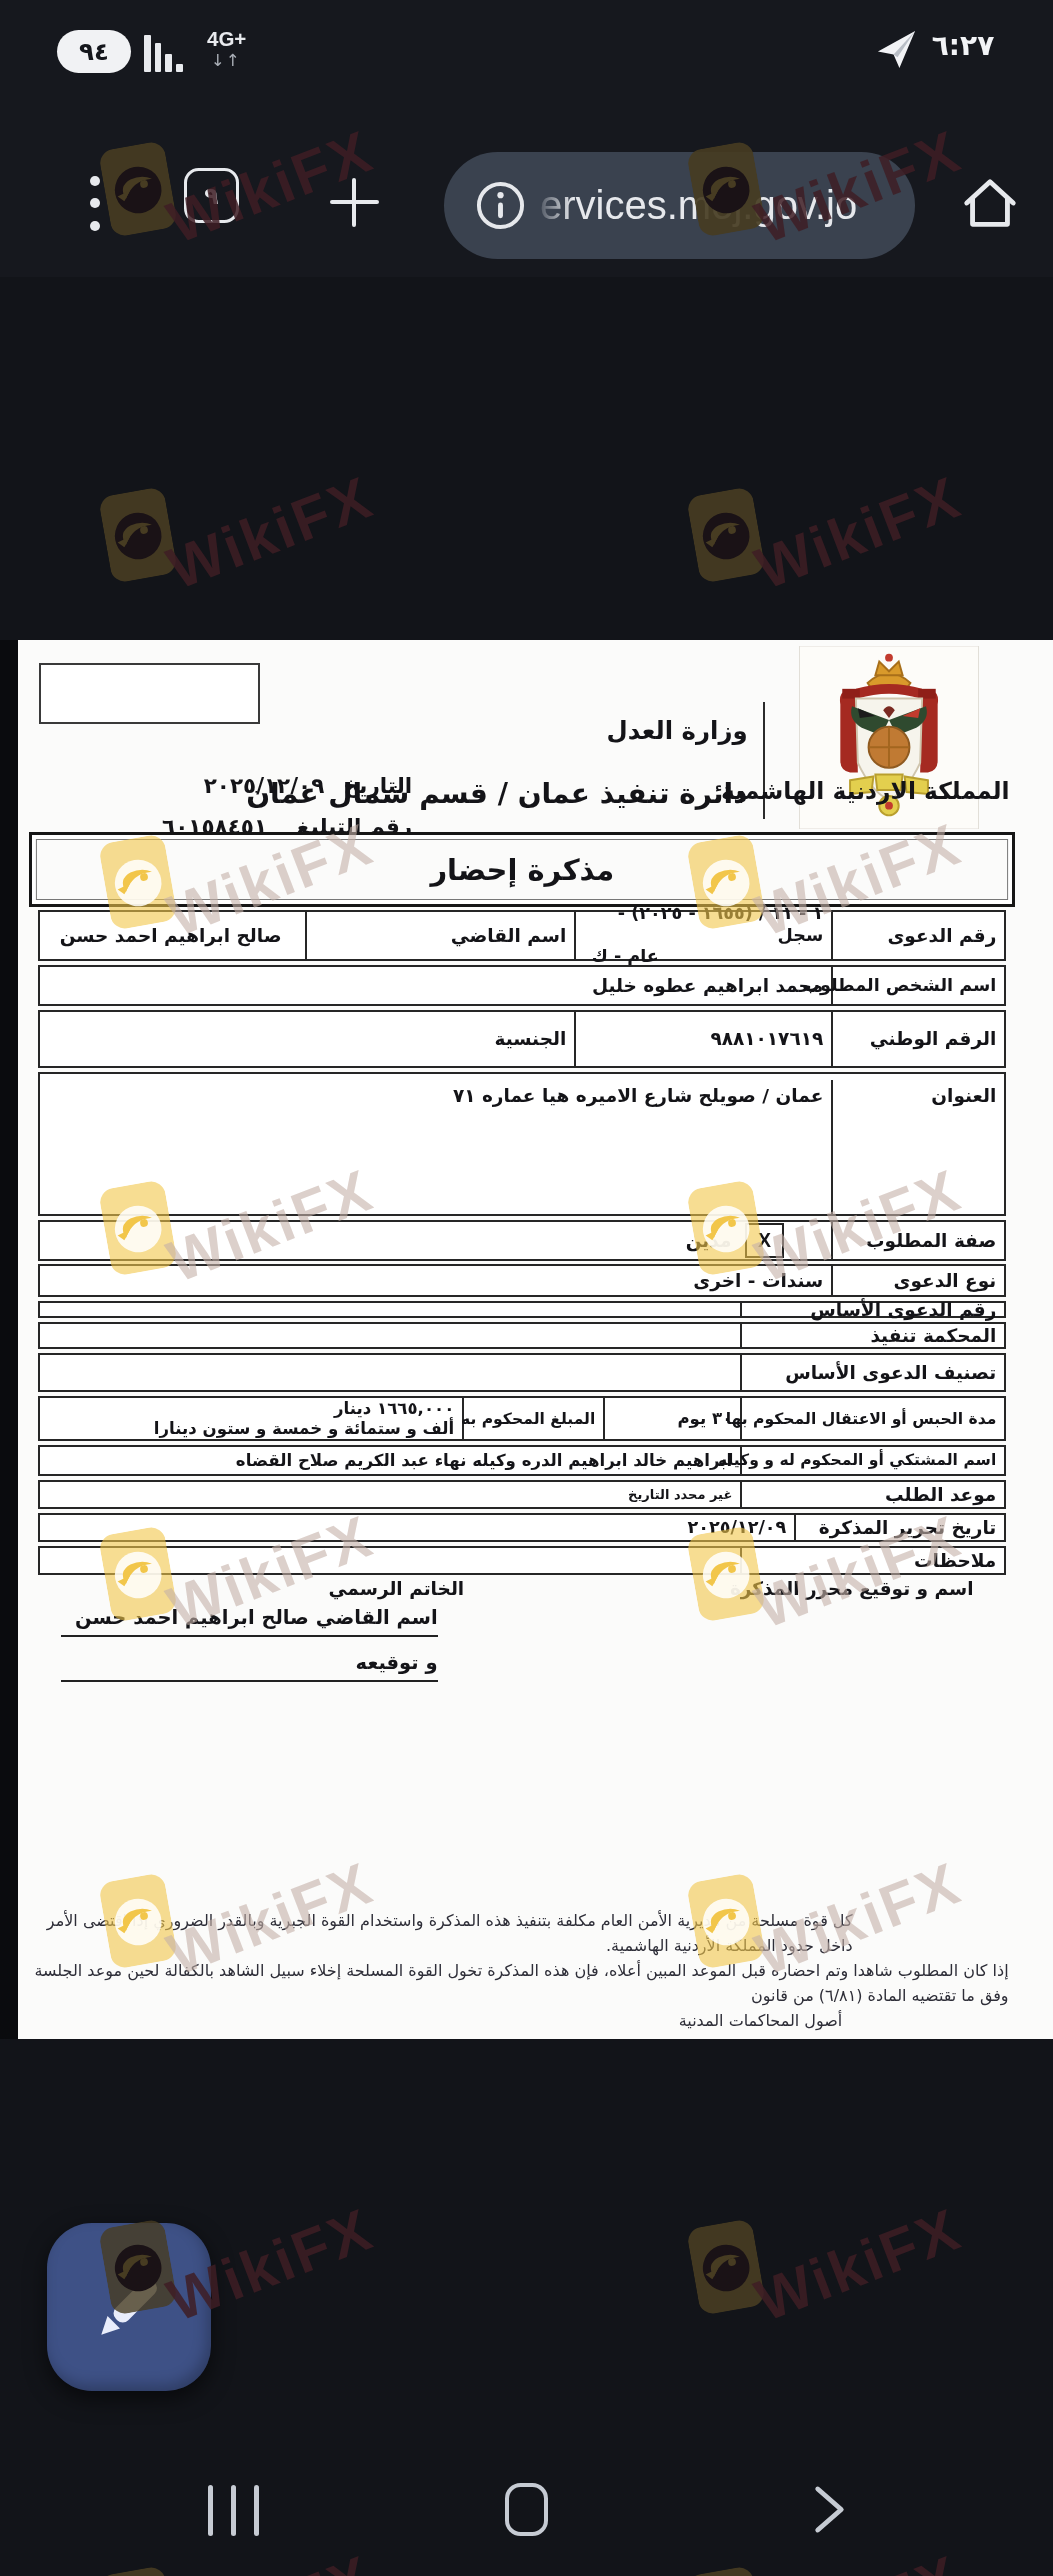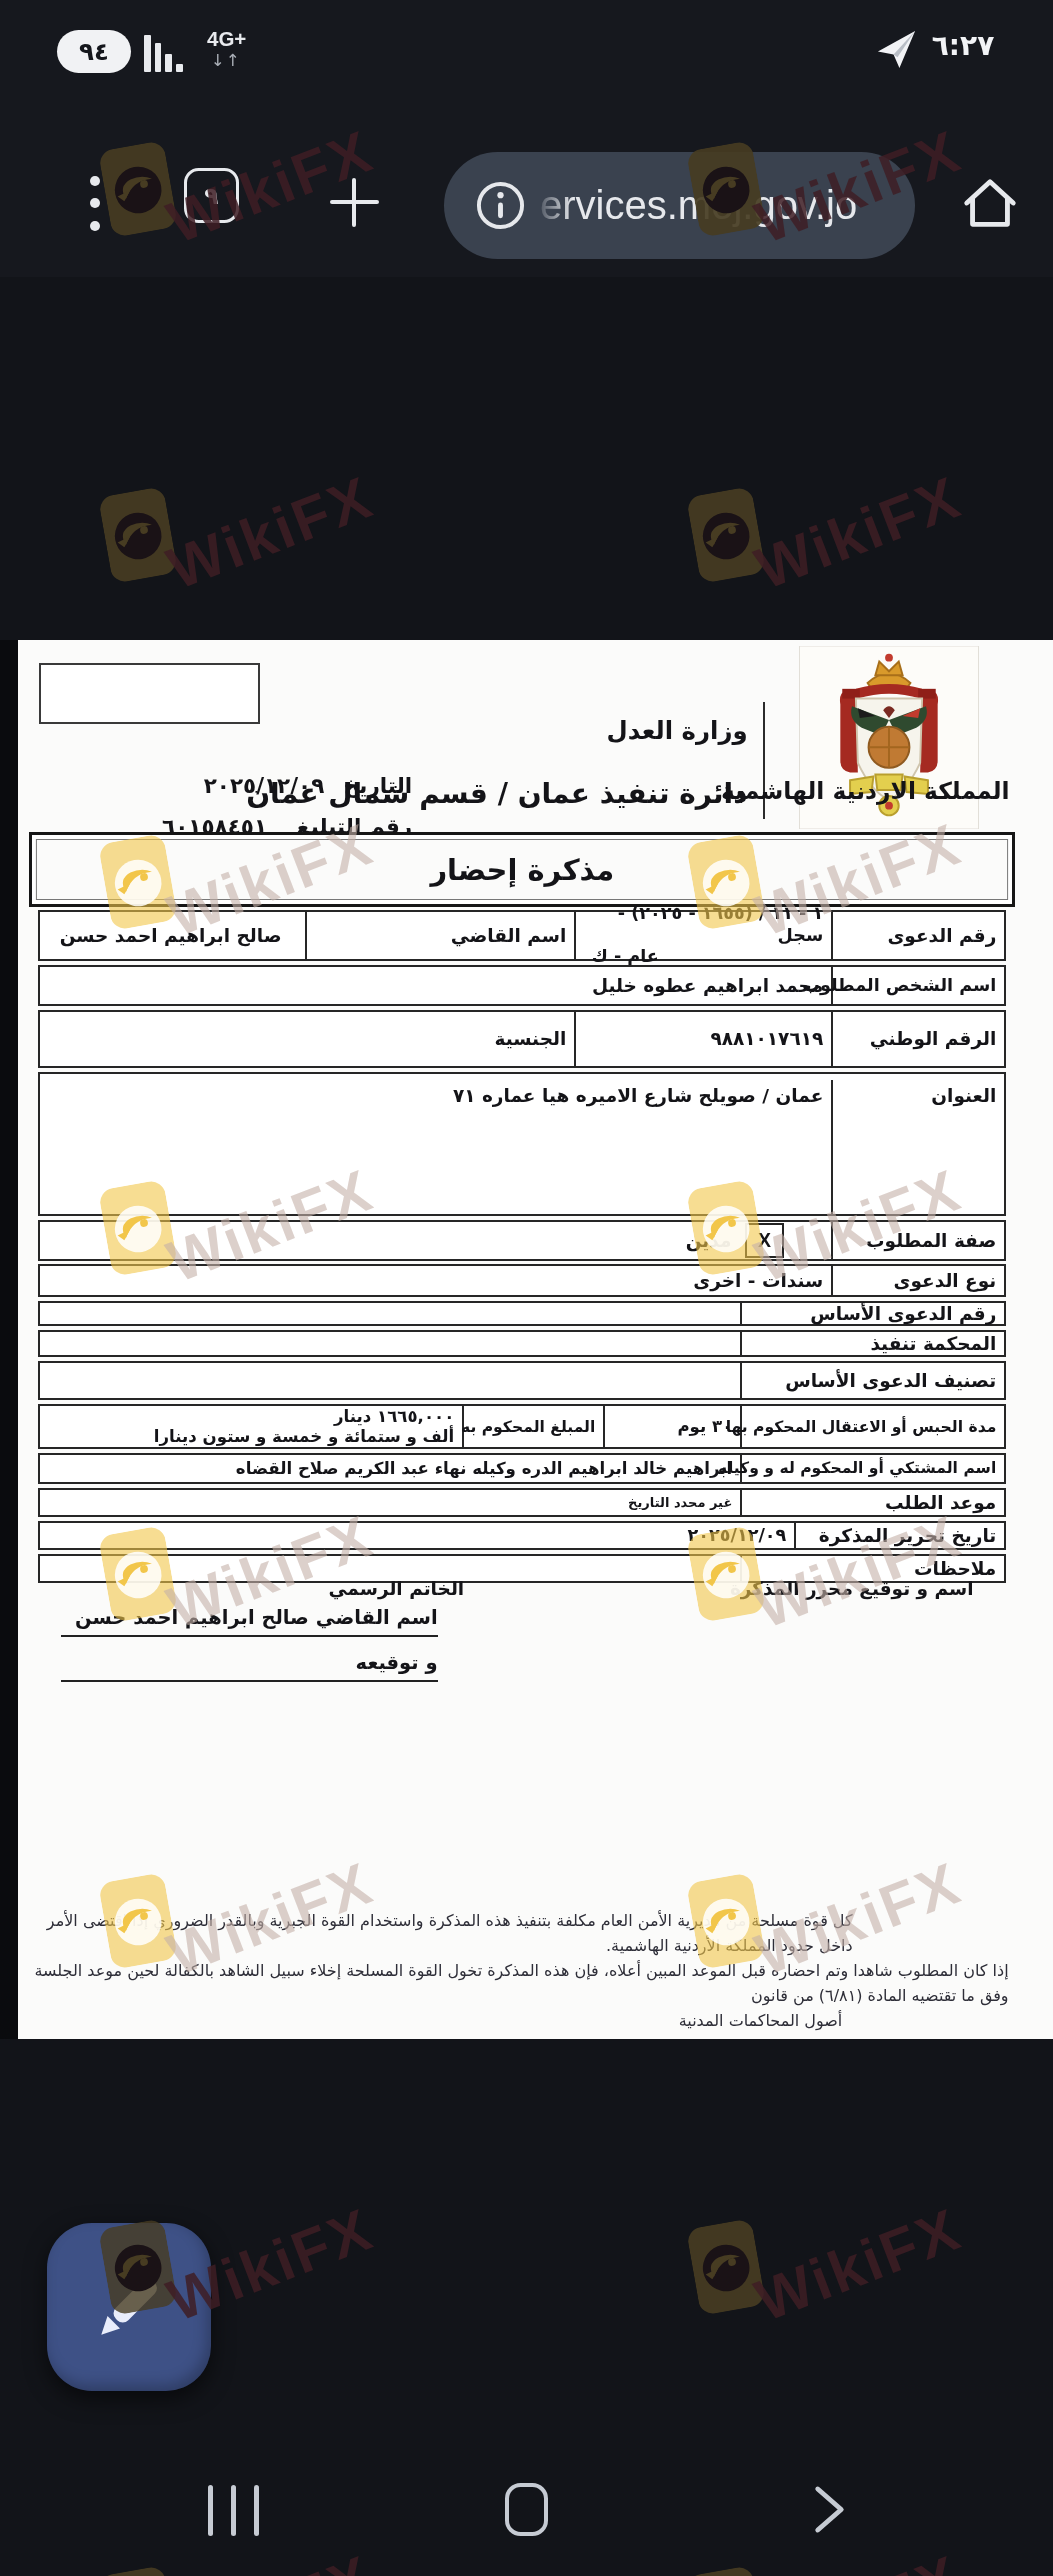--- a/index.html
+++ b/index.html
@@ -244,21 +244,21 @@
         <span class="chkbox">X</span>
         <span>مدين</span>
       </div>
     </div>
 
     <div class="trow" style="height:33px">
       <div class="lbl" style="width:173px;height:100%">نوع الدعوى</div>
       <div class="val" style="flex:1">سندات - اخرى</div>
     </div>
 
-    <div class="trow" style="height:25px">
+    <div class="trow" style="height:17px">
       <div class="lbl" style="width:264px;height:100%">رقم الدعوى الأساس</div>
       <div style="flex:1"></div>
     </div>
 
     <div class="trow" style="height:27px">
       <div class="lbl" style="width:264px;height:100%">المحكمة تنفيذ</div>
       <div style="flex:1"></div>
     </div>
 
     <div class="trow" style="height:39px">

